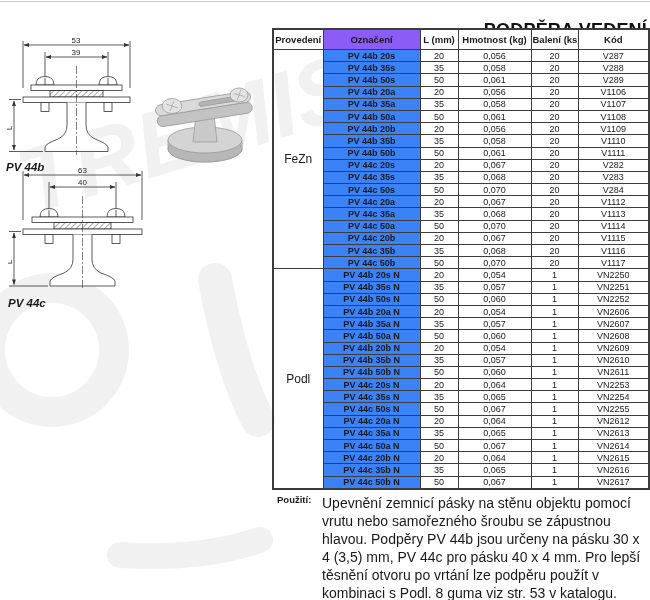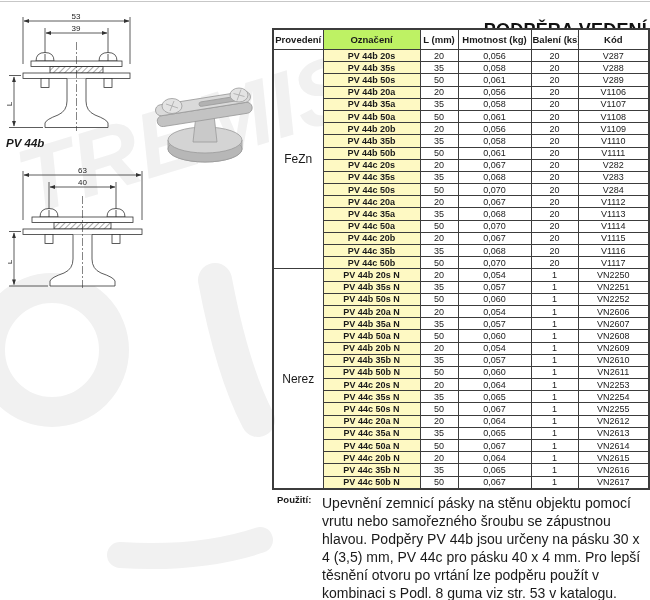--- a/index.html
+++ b/index.html
@@ -20,22 +20,22 @@
   table.products{
     border-collapse:collapse;table-layout:fixed;width:376px;height:462px;
     font-size:9px;
   }
   table.products th,table.products td{
     border:1px solid #3c3c3c;text-align:center;vertical-align:middle;
     padding:0 1px;overflow:hidden;white-space:nowrap;
   }
   table.products{border:2px solid #3c3c3c;}
   table.products th{font-size:9.5px;font-weight:bold;height:19px;background:#ffffff;}
-  table.products th.ozn{background:#bef264;}
-  td.ozn{background:#fef9c3;font-weight:bold;}
+  table.products th.ozn{background:#8b5cf6;}
+  td.ozn{background:#3b82f6;font-weight:bold;}
   td.gcell{background:transparent;font-size:12px;}
   
   .notes{position:absolute;left:277px;top:494px;width:370px;}
   .note{display:flex;margin-bottom:9px;}
   .note .nlabel{flex:0 0 45px;font-weight:bold;font-size:9.5px;line-height:12.5px;}
   .note .ntext{flex:1;font-size:14px;line-height:18px;text-align:left;}
   
   .drawing{position:absolute;}
   .caption{text-align:left;font-weight:bold;font-size:11.5px;margin-top:1px;font-style:italic;}
   svg text{font-family:"Liberation Sans","DejaVu Sans",sans-serif;}
@@ -51,21 +51,21 @@
       <path d="M 215 280 Q 232 370 258 420" stroke-width="34" stroke-linecap="round"></path>
       <path d="M 260 540 Q 200 560 120 555" stroke-width="26" stroke-linecap="round"></path>
     </g>
     <text x="30" y="215" font-size="92" font-weight="bold" font-style="italic" fill="#f1f1f1" transform="rotate(-17 30 215)">TREMIS</text>
   </svg>
 
   <div class="layer toprule"></div>
 
   <div class="layer title">PODPĚRA VEDENÍ</div>
 
-  <div class="layer drawing" style="left:6px;top:12px;width:140px;">
+  <div class="layer drawing" style="left:6px;top:36px;width:140px;">
     <svg width="140" height="120" viewBox="0 0 140 120">
       <defs>
         <marker id="arB" viewBox="0 0 10 10" refX="9" refY="5" markerWidth="7" markerHeight="7" orient="auto-start-reverse">
           <path d="M0,1.5 L10,5 L0,8.5 z" fill="#333"></path>
         </marker>
         <pattern id="hatchB" width="4" height="4" patternUnits="userSpaceOnUse" patternTransform="rotate(45)">
           <line x1="0" y1="0" x2="0" y2="4" stroke="#555" stroke-width="1"></line>
         </pattern>
       </defs>
       <g stroke="#333" stroke-width="0.8" fill="none">
@@ -170,20 +170,21 @@
         <line x1="74.5" y1="30" x2="74.5" y2="124" stroke-dasharray="8 2 2 2" stroke-width="0.6"></line>
 
         <line x1="1" y1="65.5" x2="13" y2="65.5"></line>
         <line x1="1" y1="120" x2="40" y2="120"></line>
         <line x1="6" y1="67" x2="6" y2="118.5" marker-start="url(#arC)" marker-end="url(#arC)"></line>
       </g>
       <text x="74.5" y="7" font-size="8" text-anchor="middle" fill="#222">63</text>
       <text x="74.5" y="19" font-size="8" text-anchor="middle" fill="#222">40</text>
       <text x="3.5" y="96" font-size="7.5" text-anchor="middle" fill="#222" transform="rotate(-90 3.5 96)">L</text>
     </svg>
+    <div class="caption">PV 44c</div>
   </div>
 
   <div class="layer tablewrap">
     <table class="products">
       <colgroup>
         <col style="width:50px">
           <col style="width:97px">
           <col style="width:38px">
         <col style="width:73px">
           <col style="width:47px">
@@ -321,21 +322,21 @@
             <td class="num">V1116</td>
           </tr>
           <tr>
             <td class="ozn">PV 44c 50b</td>
             <td class="num">50</td>
             <td class="num">0,070</td>
             <td class="num">20</td>
             <td class="num">V1117</td>
           </tr>
           <tr>
-            <td rowspan="18" class="gcell">Nerez</td>
+            <td rowspan="18" class="gcell">Podl</td>
             <td class="ozn">PV 44b 20s N</td>
             <td class="num">20</td>
             <td class="num">0,054</td>
             <td class="num">1</td>
             <td class="num">VN2250</td>
           </tr>
           <tr>
             <td class="ozn">PV 44b 35s N</td>
             <td class="num">35</td>
             <td class="num">0,057</td>

